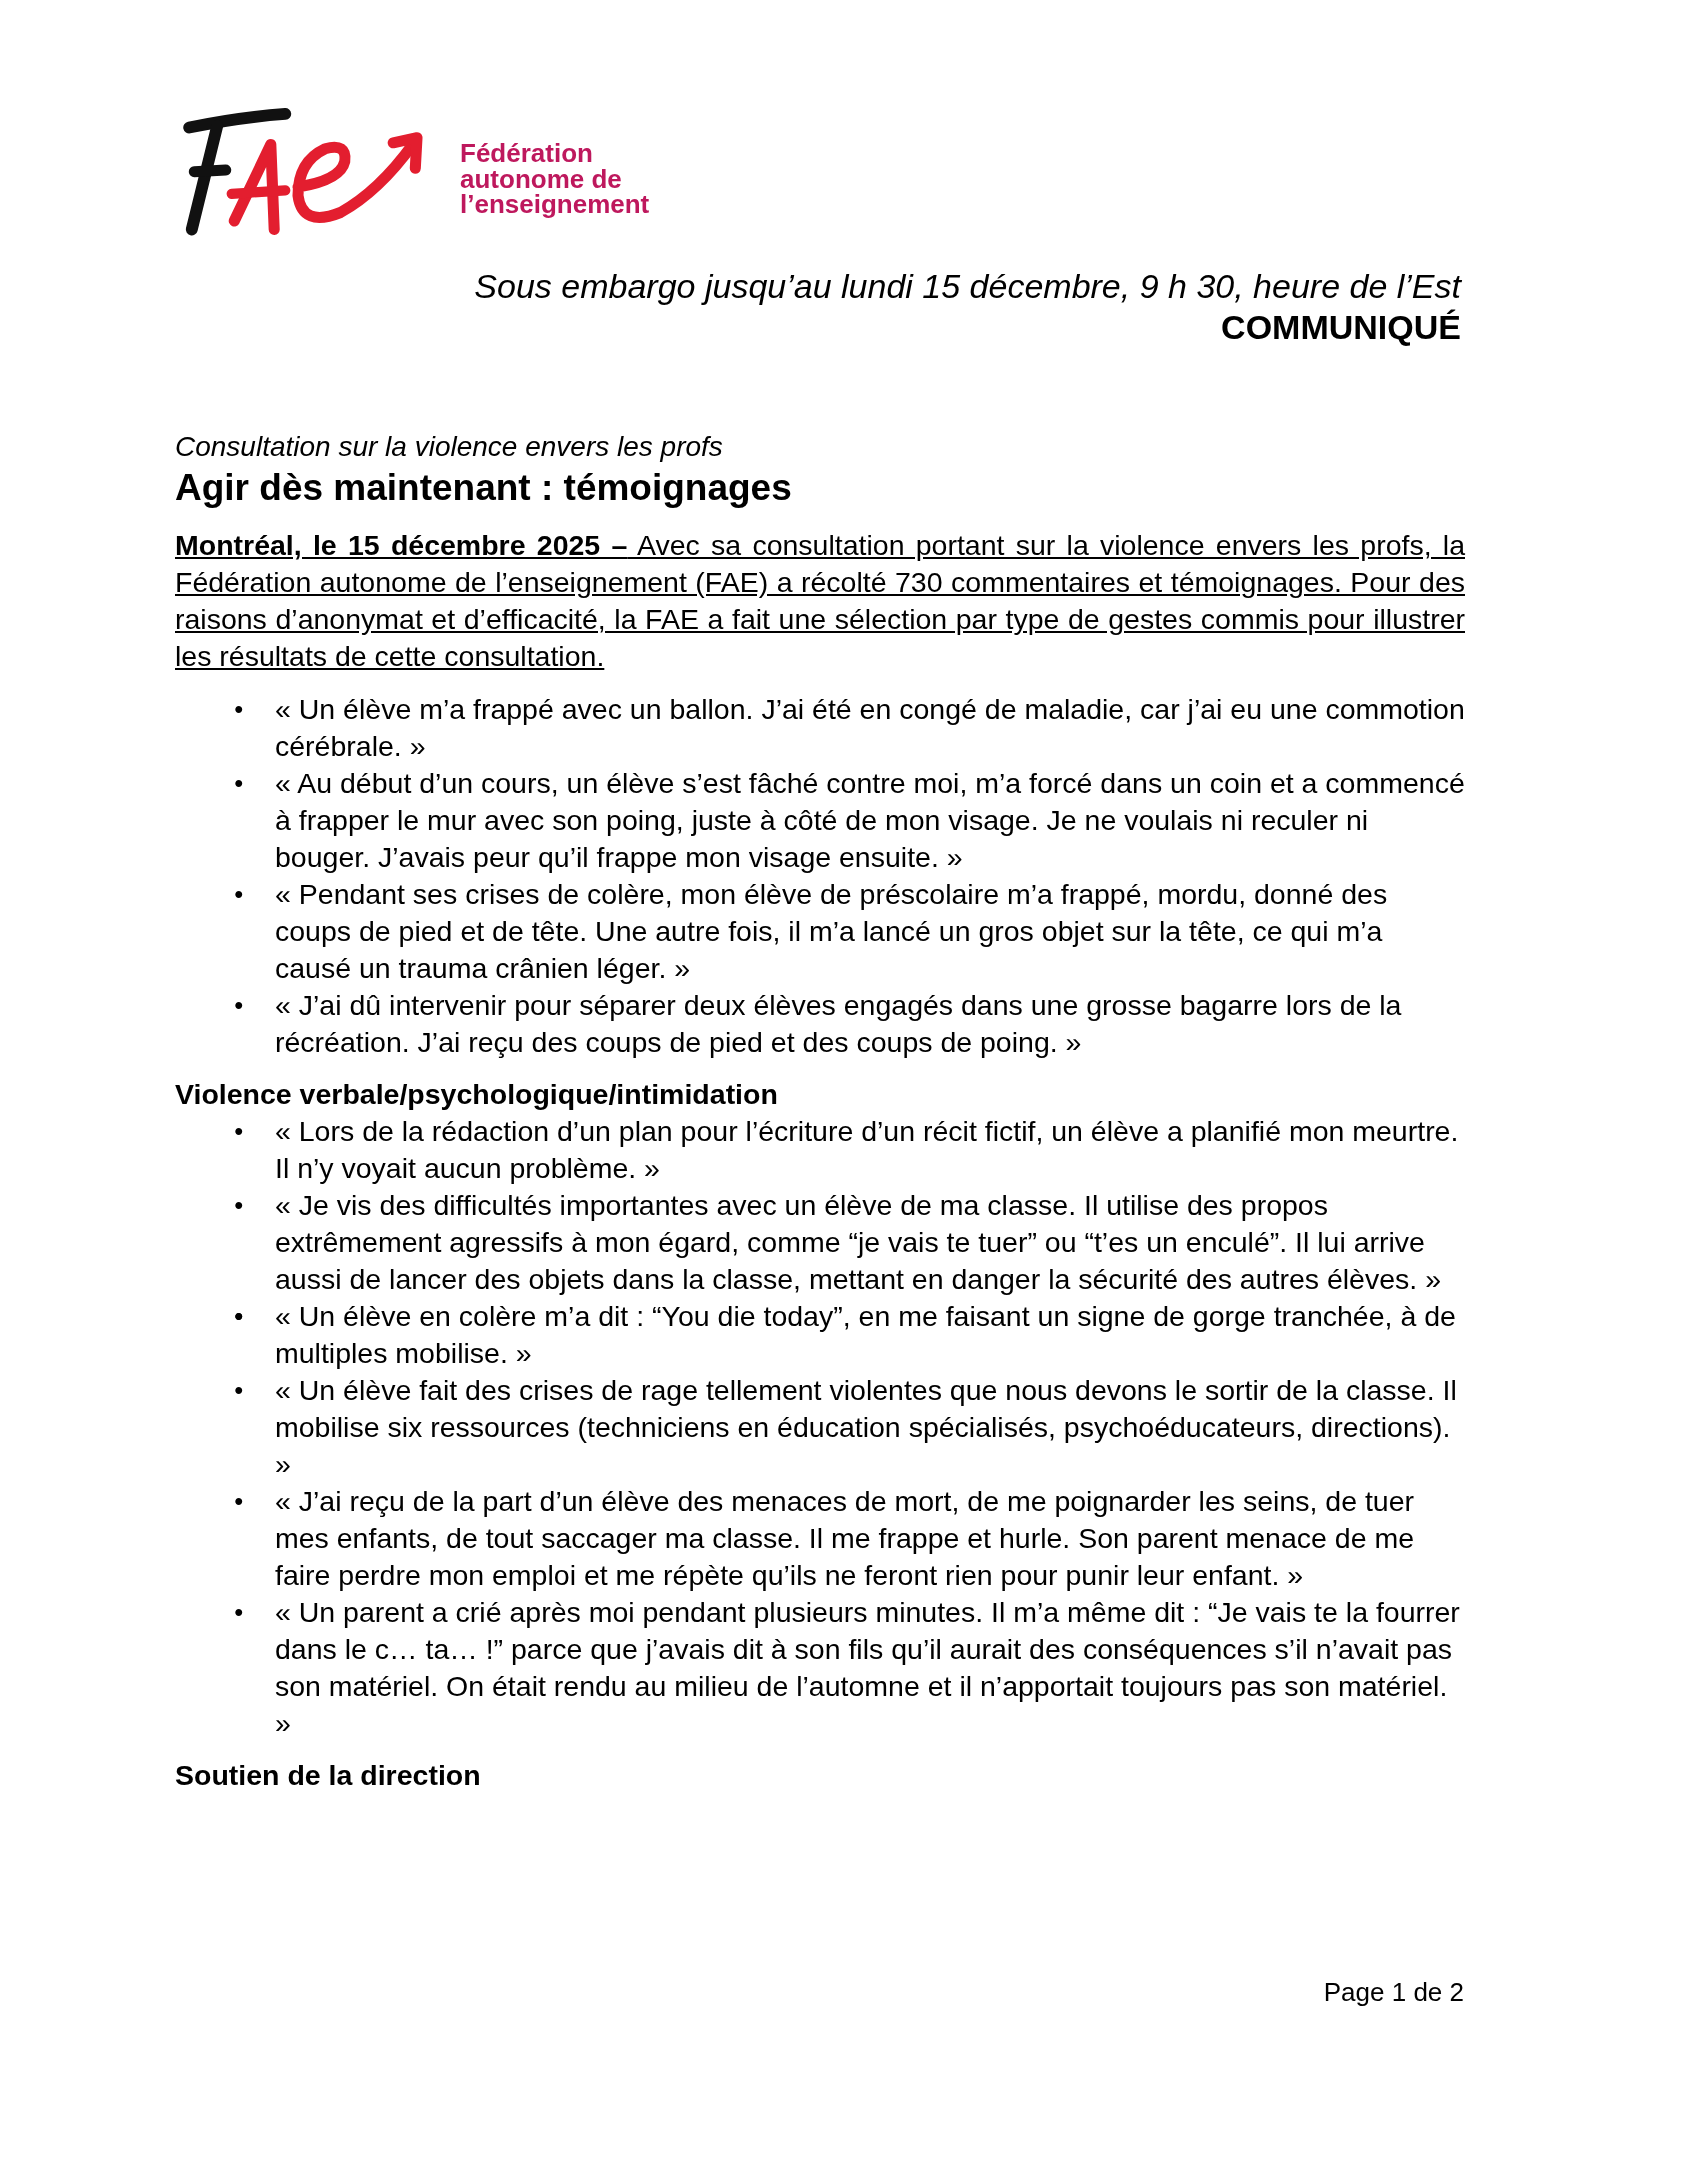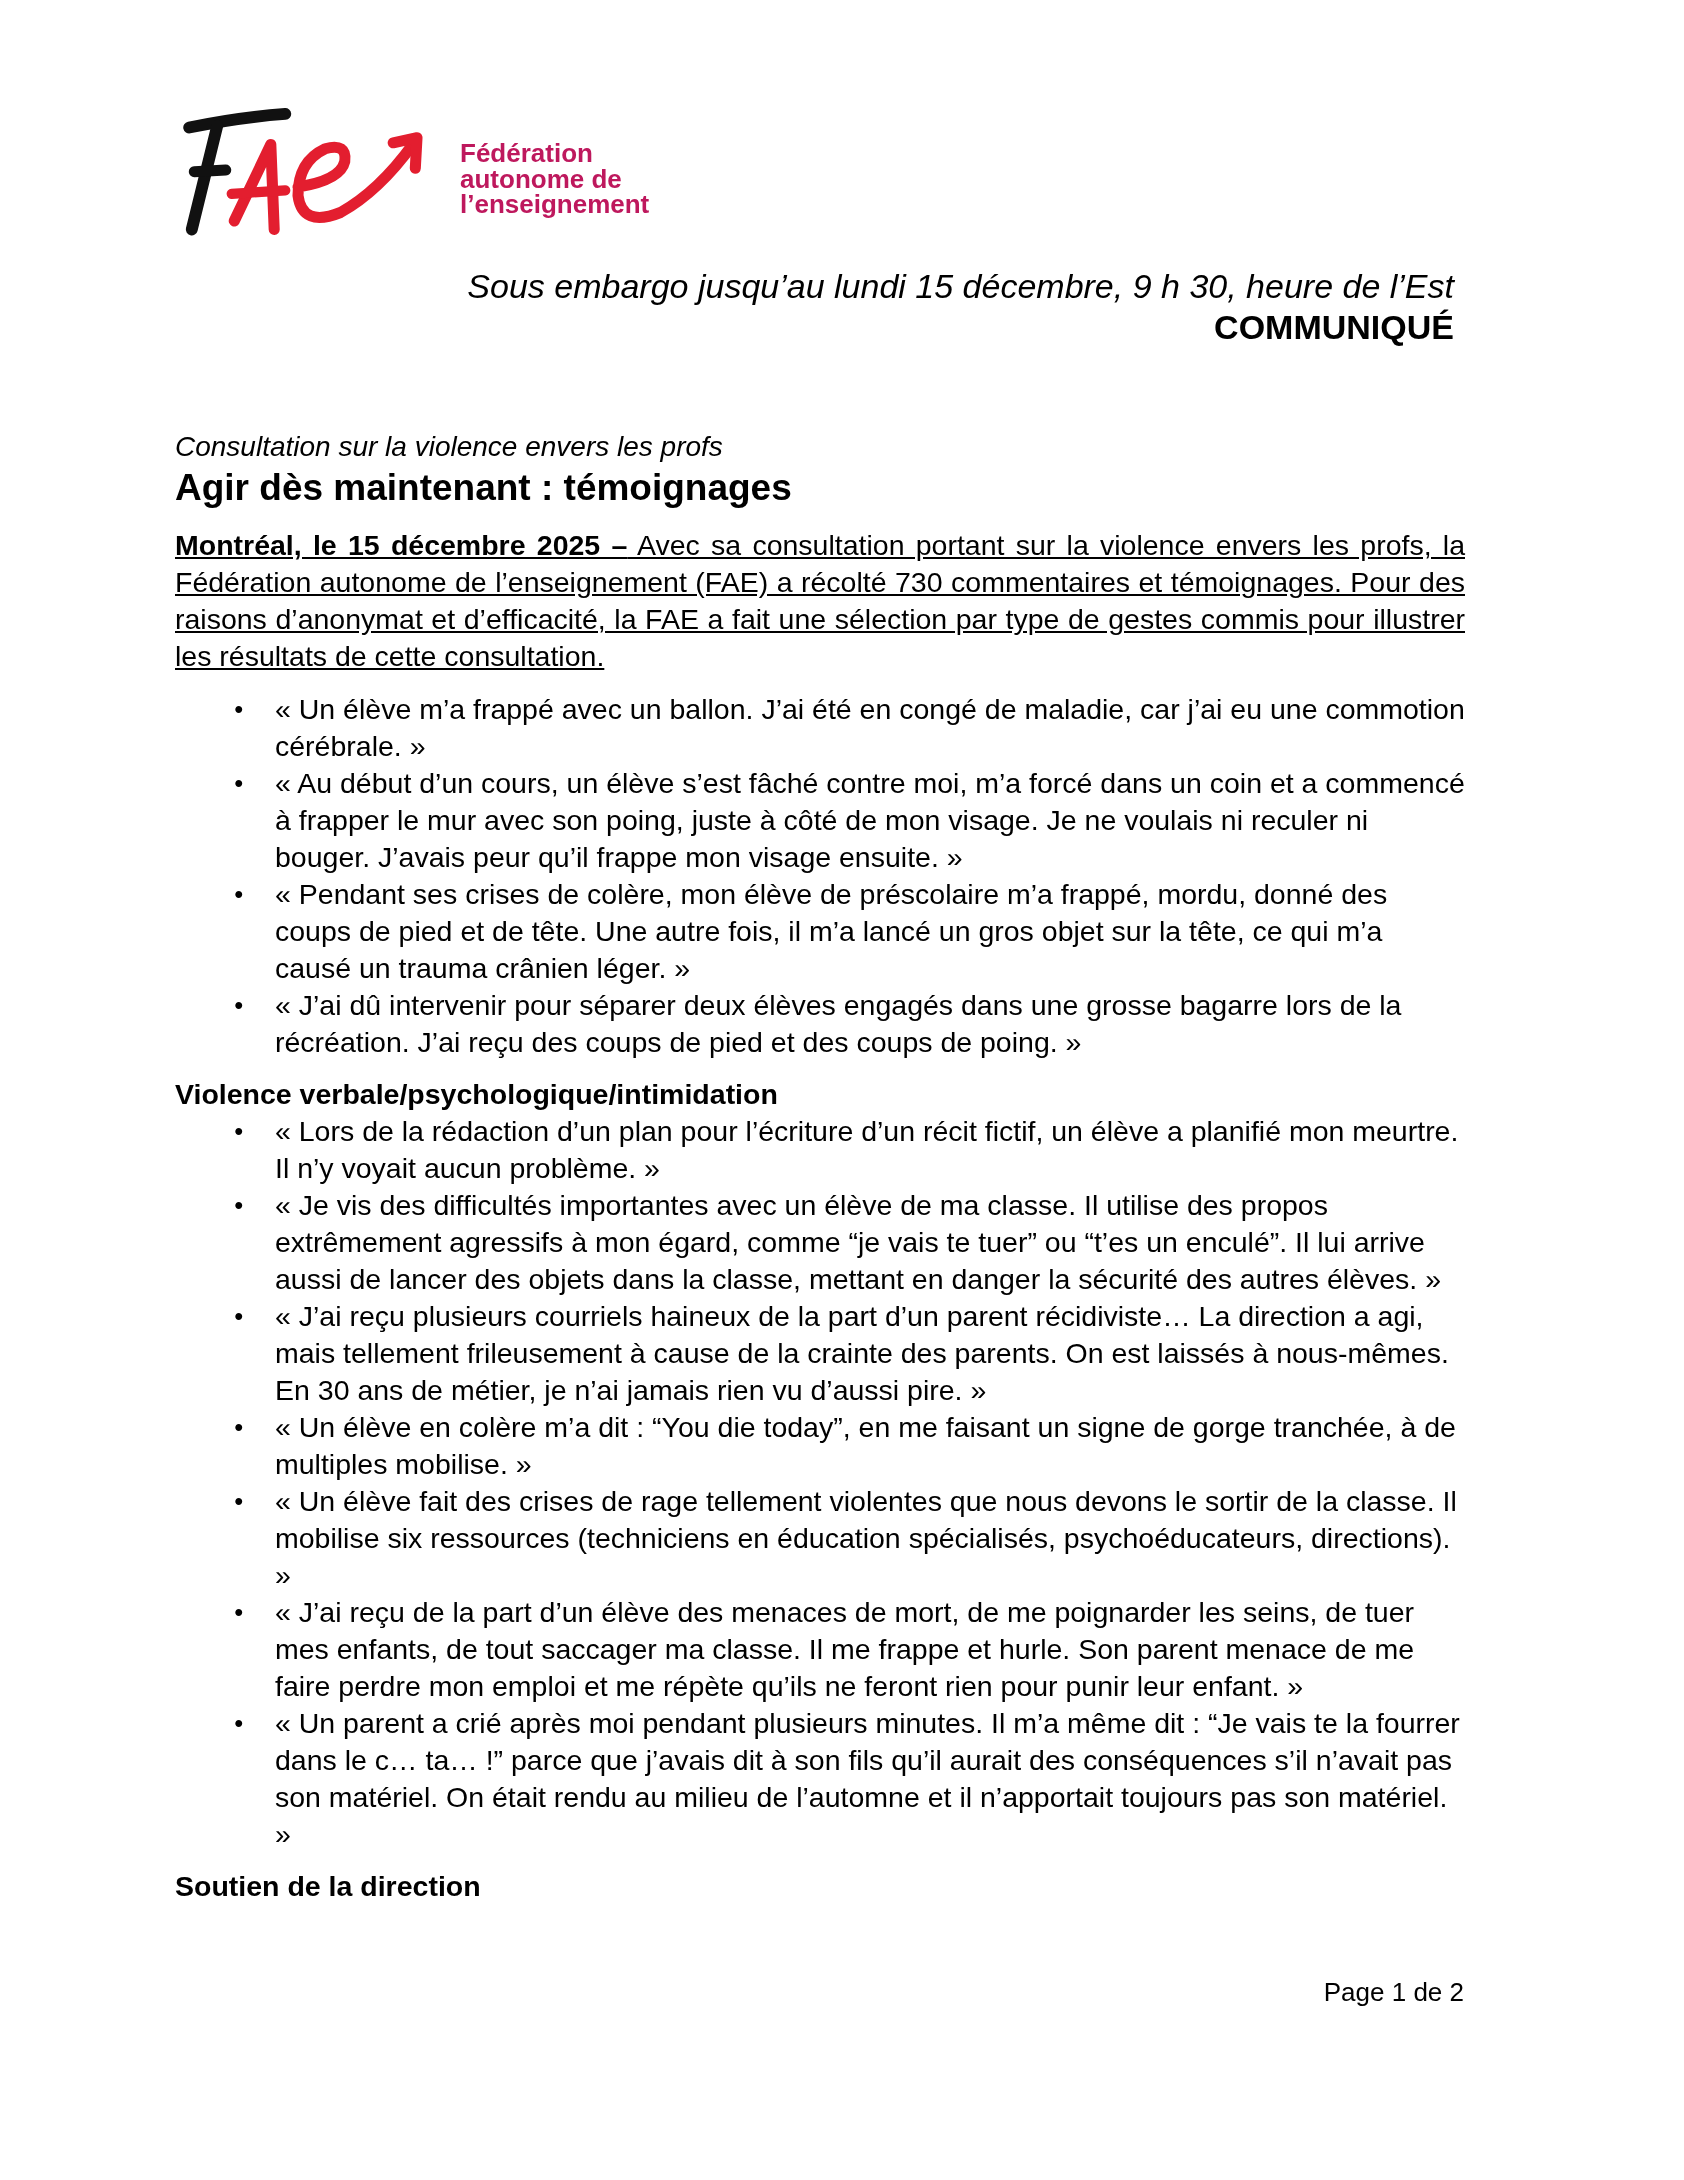--- a/index.html
+++ b/index.html
@@ -1,21 +1,21 @@
 <!DOCTYPE html>
 <html style="font-size:13.6px"><head>
 <meta charset="utf-8">
 <style>
   html, body { margin: 0; padding: 0; background: #ffffff; }
   body { width: 1685px; height: 2181px; position: relative; overflow: hidden;
          font-family: "Liberation Sans", sans-serif; color: #000; }
   .logo { position: absolute; left: 170px; top: 102px; width: 256px; height: 136px; }
   .logo-text { position: absolute; left: 460px; top: 141px; font-family: "Liberation Sans", sans-serif;
                font-weight: bold; font-size: 26px; line-height: 25.6px; color: #be185d; }
-  .embargo { position: absolute; right: 231px; top: 266px; text-align: right; }
+  .embargo { position: absolute; right: 224px; top: 266px; text-align: right; }
   .embargo .line1 { font-style: italic; font-size: 34px; line-height: 41px; }
   .embargo .line2 { font-weight: bold; font-size: 34px; line-height: 41px; }
   .content { position: absolute; left: 175px; top: 430px; width: 1290px; }
   .kicker { font-style: italic; font-size: 28px; line-height: 34px; margin: 0; }
   .title { font-weight: bold; font-size: 37px; line-height: 48px; margin: 0 0 15.3px 0; }
   .lead { font-size: 28.5px; line-height: 37px; text-align: justify; margin: 0 0 15.3px 0; text-decoration: underline; }
   .lead b { font-weight: bold; }
   .section-heading { font-weight: bold; font-size: 28.5px; line-height: 37px; margin: 0; }
   ul.quotes { list-style: none; margin: 0 0 15.3px 0; padding: 0; }
   ul.quotes li { position: relative; padding-left: 100px; font-size: 28.5px; line-height: 37px; margin-bottom: 0; }
@@ -63,21 +63,21 @@
       <li><span class="bullet">•</span><span>« Pendant ses crises de colère, mon élève de préscolaire m’a frappé, mordu, donné des coups de pied et de tête. Une autre fois, il m’a lancé un gros objet sur la tête, ce qui m’a causé un trauma crânien léger. »</span></li>
       <li><span class="bullet">•</span><span>« J’ai dû intervenir pour séparer deux élèves engagés dans une grosse bagarre lors de la récréation. J’ai reçu des coups de pied et des coups de poing. »</span></li>
     </ul>
   </div>
 
   <div>
     <h2 class="section-heading">Violence verbale/psychologique/intimidation</h2>
     <ul class="quotes">
       <li><span class="bullet">•</span><span>« Lors de la rédaction d’un plan pour l’écriture d’un récit fictif, un élève a planifié mon meurtre. Il n’y voyait aucun problème. »</span></li>
       <li><span class="bullet">•</span><span>« Je vis des difficultés importantes avec un élève de ma classe. Il utilise des propos extrêmement agressifs à mon égard, comme “je vais te tuer” ou “t’es un enculé”. Il lui arrive aussi de lancer des objets dans la classe, mettant en danger la sécurité des autres élèves. »</span></li>
-      <li><span class="bullet">•</span><span>« J’ai reçu plusieurs courriels haineux de la part d’un parent récidiviste… La direction a agi, mais tellement frileusement à cause de la crainte des parents. On est laissés à nous-mêmes. En 30 ans de métier, je n’ai jamais rien vu d’aussi pire. »</span></li>
+      <li><span class="bullet">•</span></li>
       <li><span class="bullet">•</span><span>« Un élève en colère m’a dit : “You die today”, en me faisant un signe de gorge tranchée, à de multiples mobilise. »</span></li>
       <li><span class="bullet">•</span><span>« Un élève fait des crises de rage tellement violentes que nous devons le sortir de la classe. Il mobilise six ressources (techniciens en éducation spécialisés, psychoéducateurs, directions). »</span></li>
       <li><span class="bullet">•</span><span>« J’ai reçu de la part d’un élève des menaces de mort, de me poignarder les seins, de tuer mes enfants, de tout saccager ma classe. Il me frappe et hurle. Son parent menace de me faire perdre mon emploi et me répète qu’ils ne feront rien pour punir leur enfant. »</span></li>
       <li><span class="bullet">•</span><span>« Un parent a crié après moi pendant plusieurs minutes. Il m’a même dit : “Je vais te la fourrer dans le c… ta… !” parce que j’avais dit à son fils qu’il aurait des conséquences s’il n’avait pas son matériel. On était rendu au milieu de l’automne et il n’apportait toujours pas son matériel. »</span></li>
     </ul>
   </div>
 
   <div>
     <h2 class="section-heading">Soutien de la direction</h2>
   </div>

